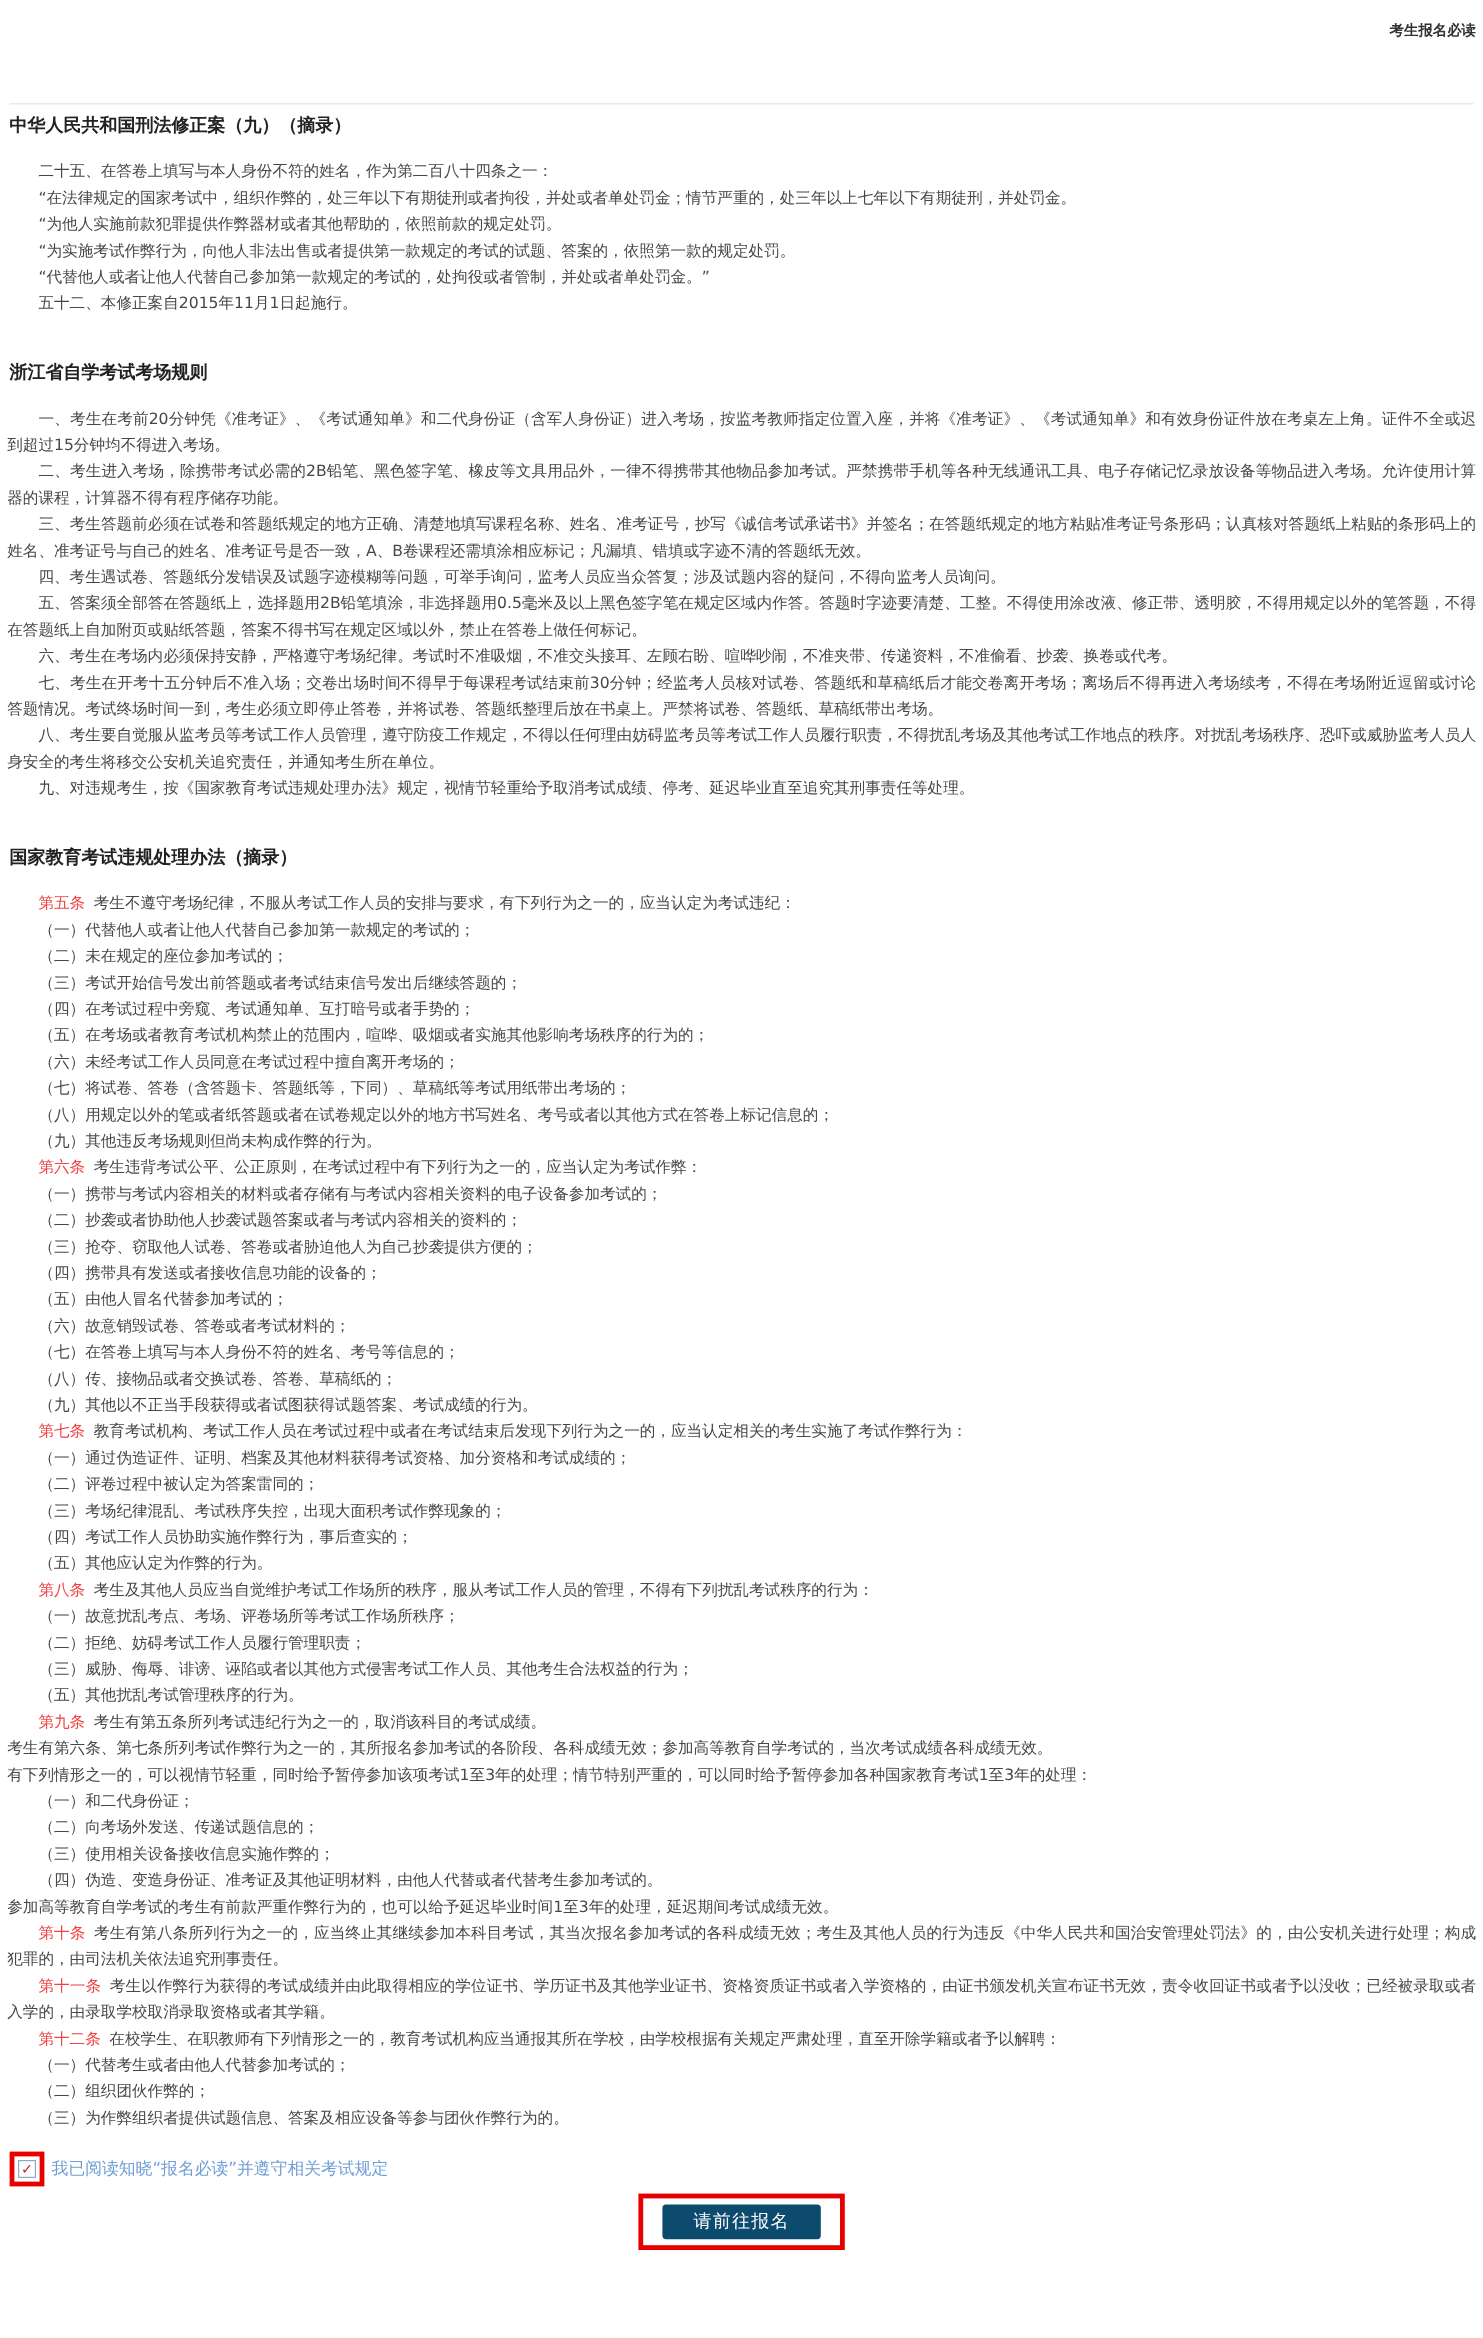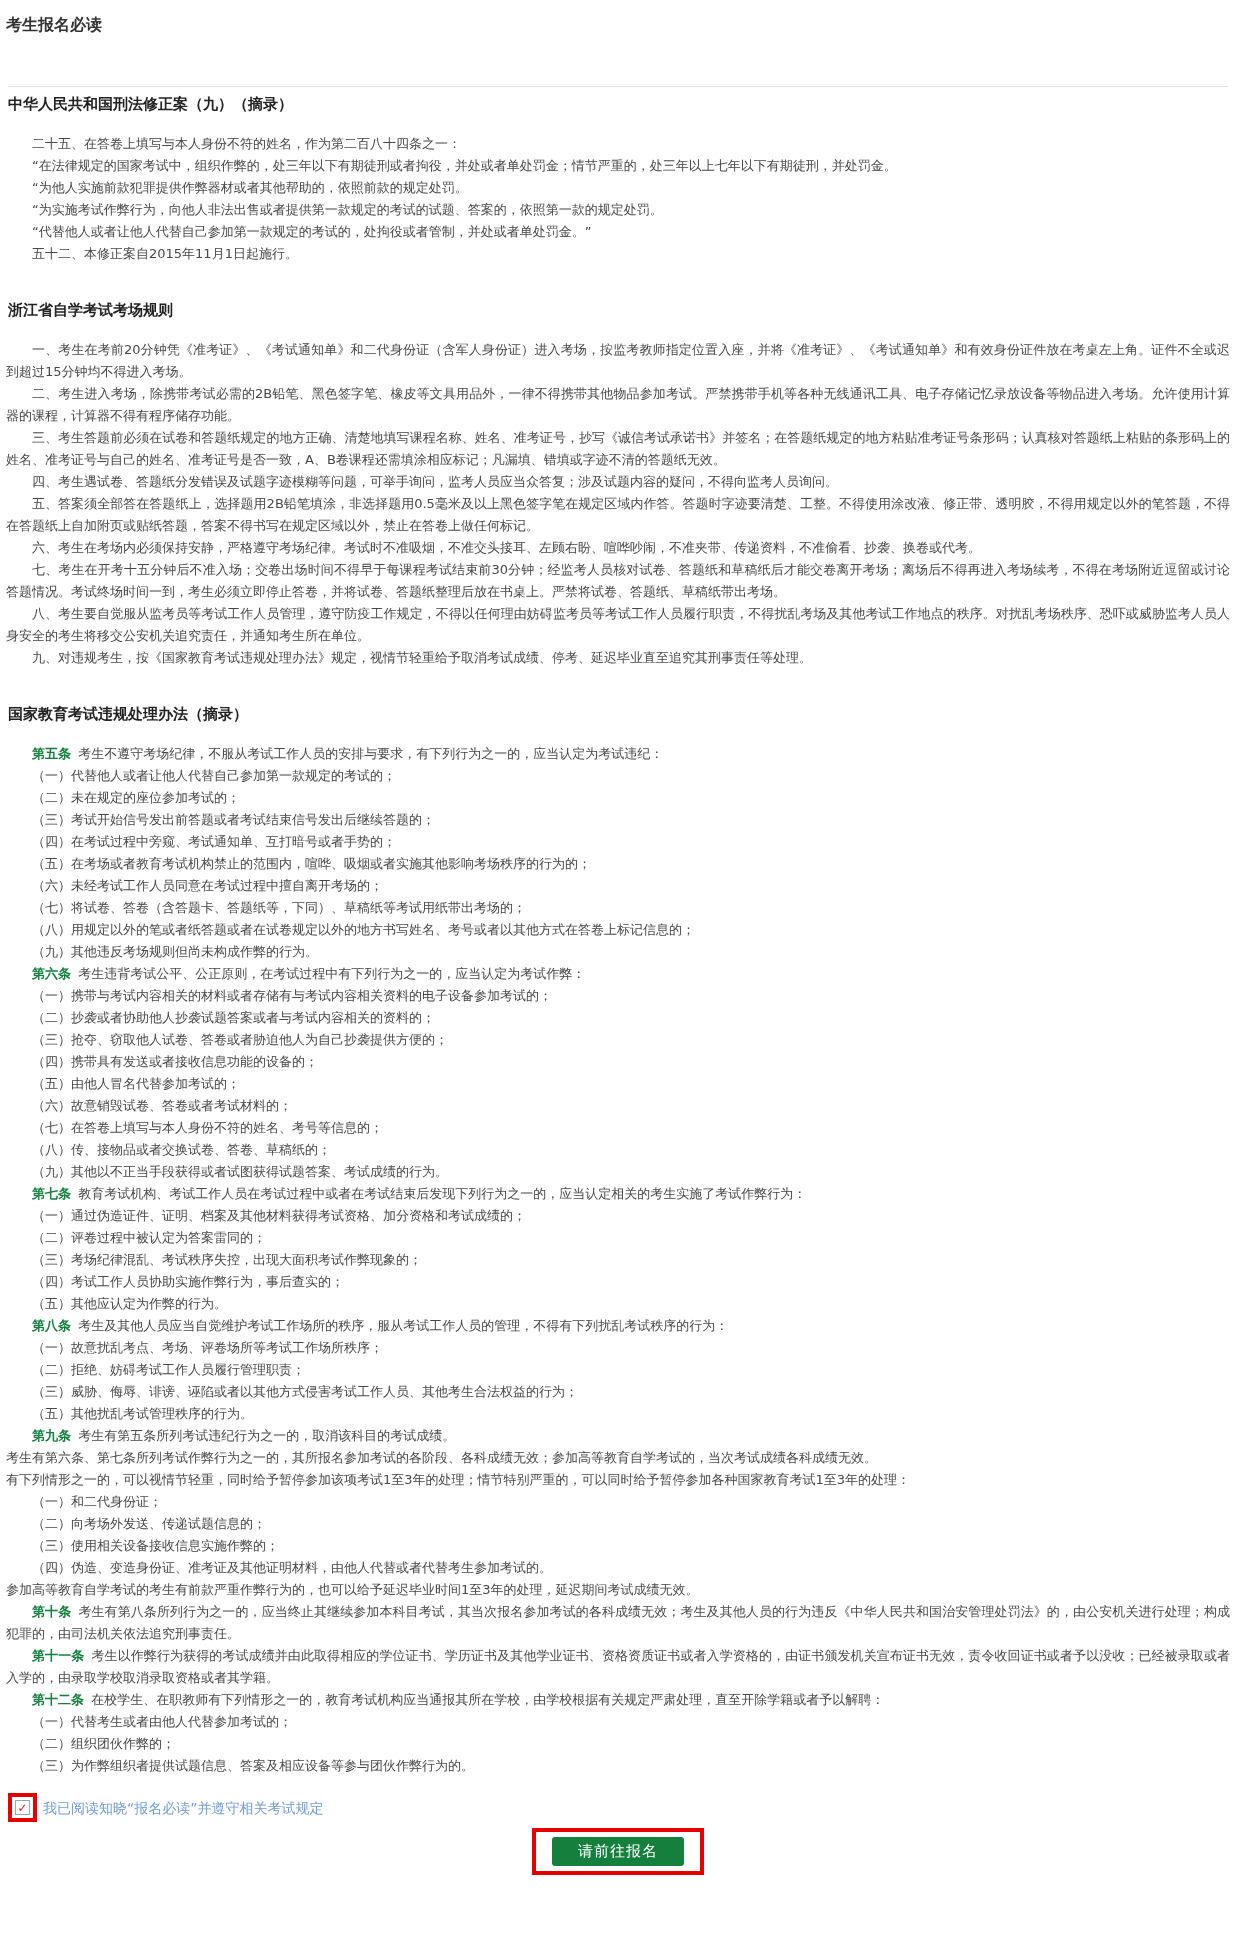--- a/index.html
+++ b/index.html
@@ -7,43 +7,43 @@
     width:1236px;height:1948px;
     font-family:"DejaVu Sans","Liberation Sans",sans-serif;
     color:#474747;
     font-size:13px;
     line-height:22px;
     position:relative;
     overflow:hidden;
   }
   .page{padding:10px 6px 0 6px;}
   .page-title{
-    text-align:left;
-    font-size:16px;
+    text-align:right;
+    font-size:12px;
     font-weight:600;
     color:#333333;
     margin:4px 0 0 0;
   }
   .top-divider{
     border:none;
     border-top:1px solid #e4e4e4;
     margin:50px 2px 0 2px;
   }
   .sec-heading{
     font-size:15px;
     font-weight:700;
     color:#222222;
     margin:6px 0 18px 2px;
   }
   .section{margin:0;}
   .section + .section{margin-top:34px;}
   .sec-body{margin:0;}
   .para{margin:0;text-indent:2em;text-align:justify;}
   .para.noindent{text-indent:0;}
-  .para .prefix{color:#15803d;margin-right:0.55em;font-weight:700;}
+  .para .prefix{color:#ef4444;margin-right:0.55em;font-weight:400;}
   
   .footer{margin-top:16px;}
   .agree-row{display:flex;align-items:center;margin-left:0;}
   .anno-box-check{
     display:inline-flex;align-items:center;justify-content:center;
     border:4px solid #e60000;
     padding:3px;
     margin-left:2px;
   }
   .checkbox{
@@ -62,21 +62,21 @@
     color:#6f9ed4;
     cursor:pointer;
   }
   .button-row{text-align:center;margin-top:6px;}
   .anno-box-btn{
     display:inline-block;
     border:4px solid #e60000;
     padding:5px 16px;
   }
   .register-btn{
-    background:#15803d;
+    background:#0c4a6e;
     color:#ffffff;
     border:none;
     border-radius:3px;
     font-size:15px;
     font-family:inherit;
     padding:5px 26px;
     cursor:pointer;
     letter-spacing:1px;
   }
 </style>

